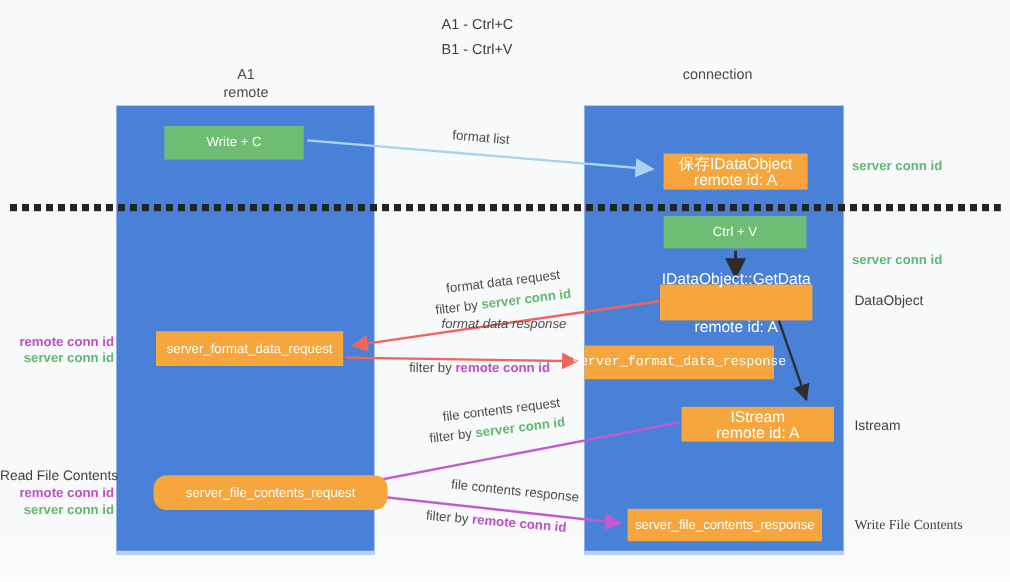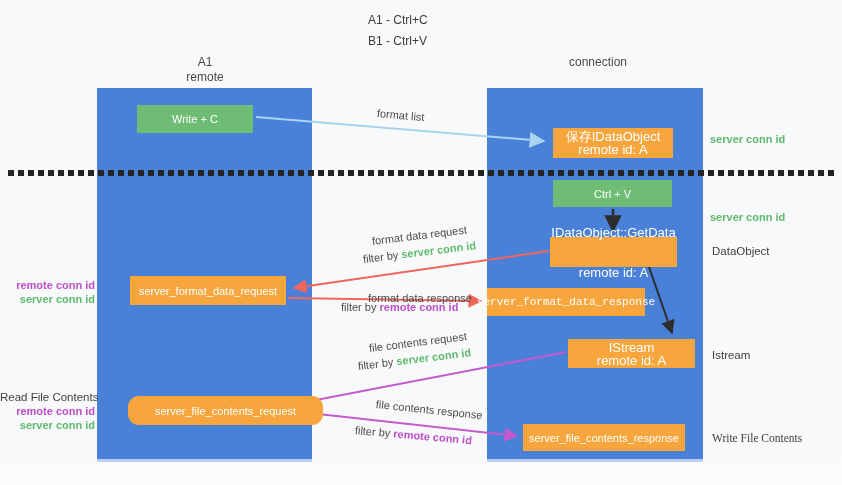--- a/index.html
+++ b/index.html
@@ -152,21 +152,21 @@
   </div>
 
   <div class="edge-label rot-dn2" style="left:377px; top:107px;">format list</div>
 
   <div class="edge-label rot-up" style="left:372px; top:235px;">format data request</div>
   <div class="edge-label rot-up" style="left:363px; top:253px;">
     <span>filter by</span>
     <span class="green-txt">server conn id</span>
   </div>
 
-  <div class="edge-label" style="left:368px; top:292px;">format data response</div>
+  <div class="edge-label" style="left:368px; top:264px;font-style:italic;">format data response</div>
   <div class="edge-label" style="left:341px; top:301px;">
     <span>filter by</span>
     <span class="magenta-txt">remote conn id</span>
   </div>
 
   <div class="edge-label rot-up" style="left:369px; top:342px;">file contents request</div>
   <div class="edge-label rot-up" style="left:358px; top:360px;">
     <span>filter by</span>
     <span class="green-txt">server conn id</span>
   </div>

